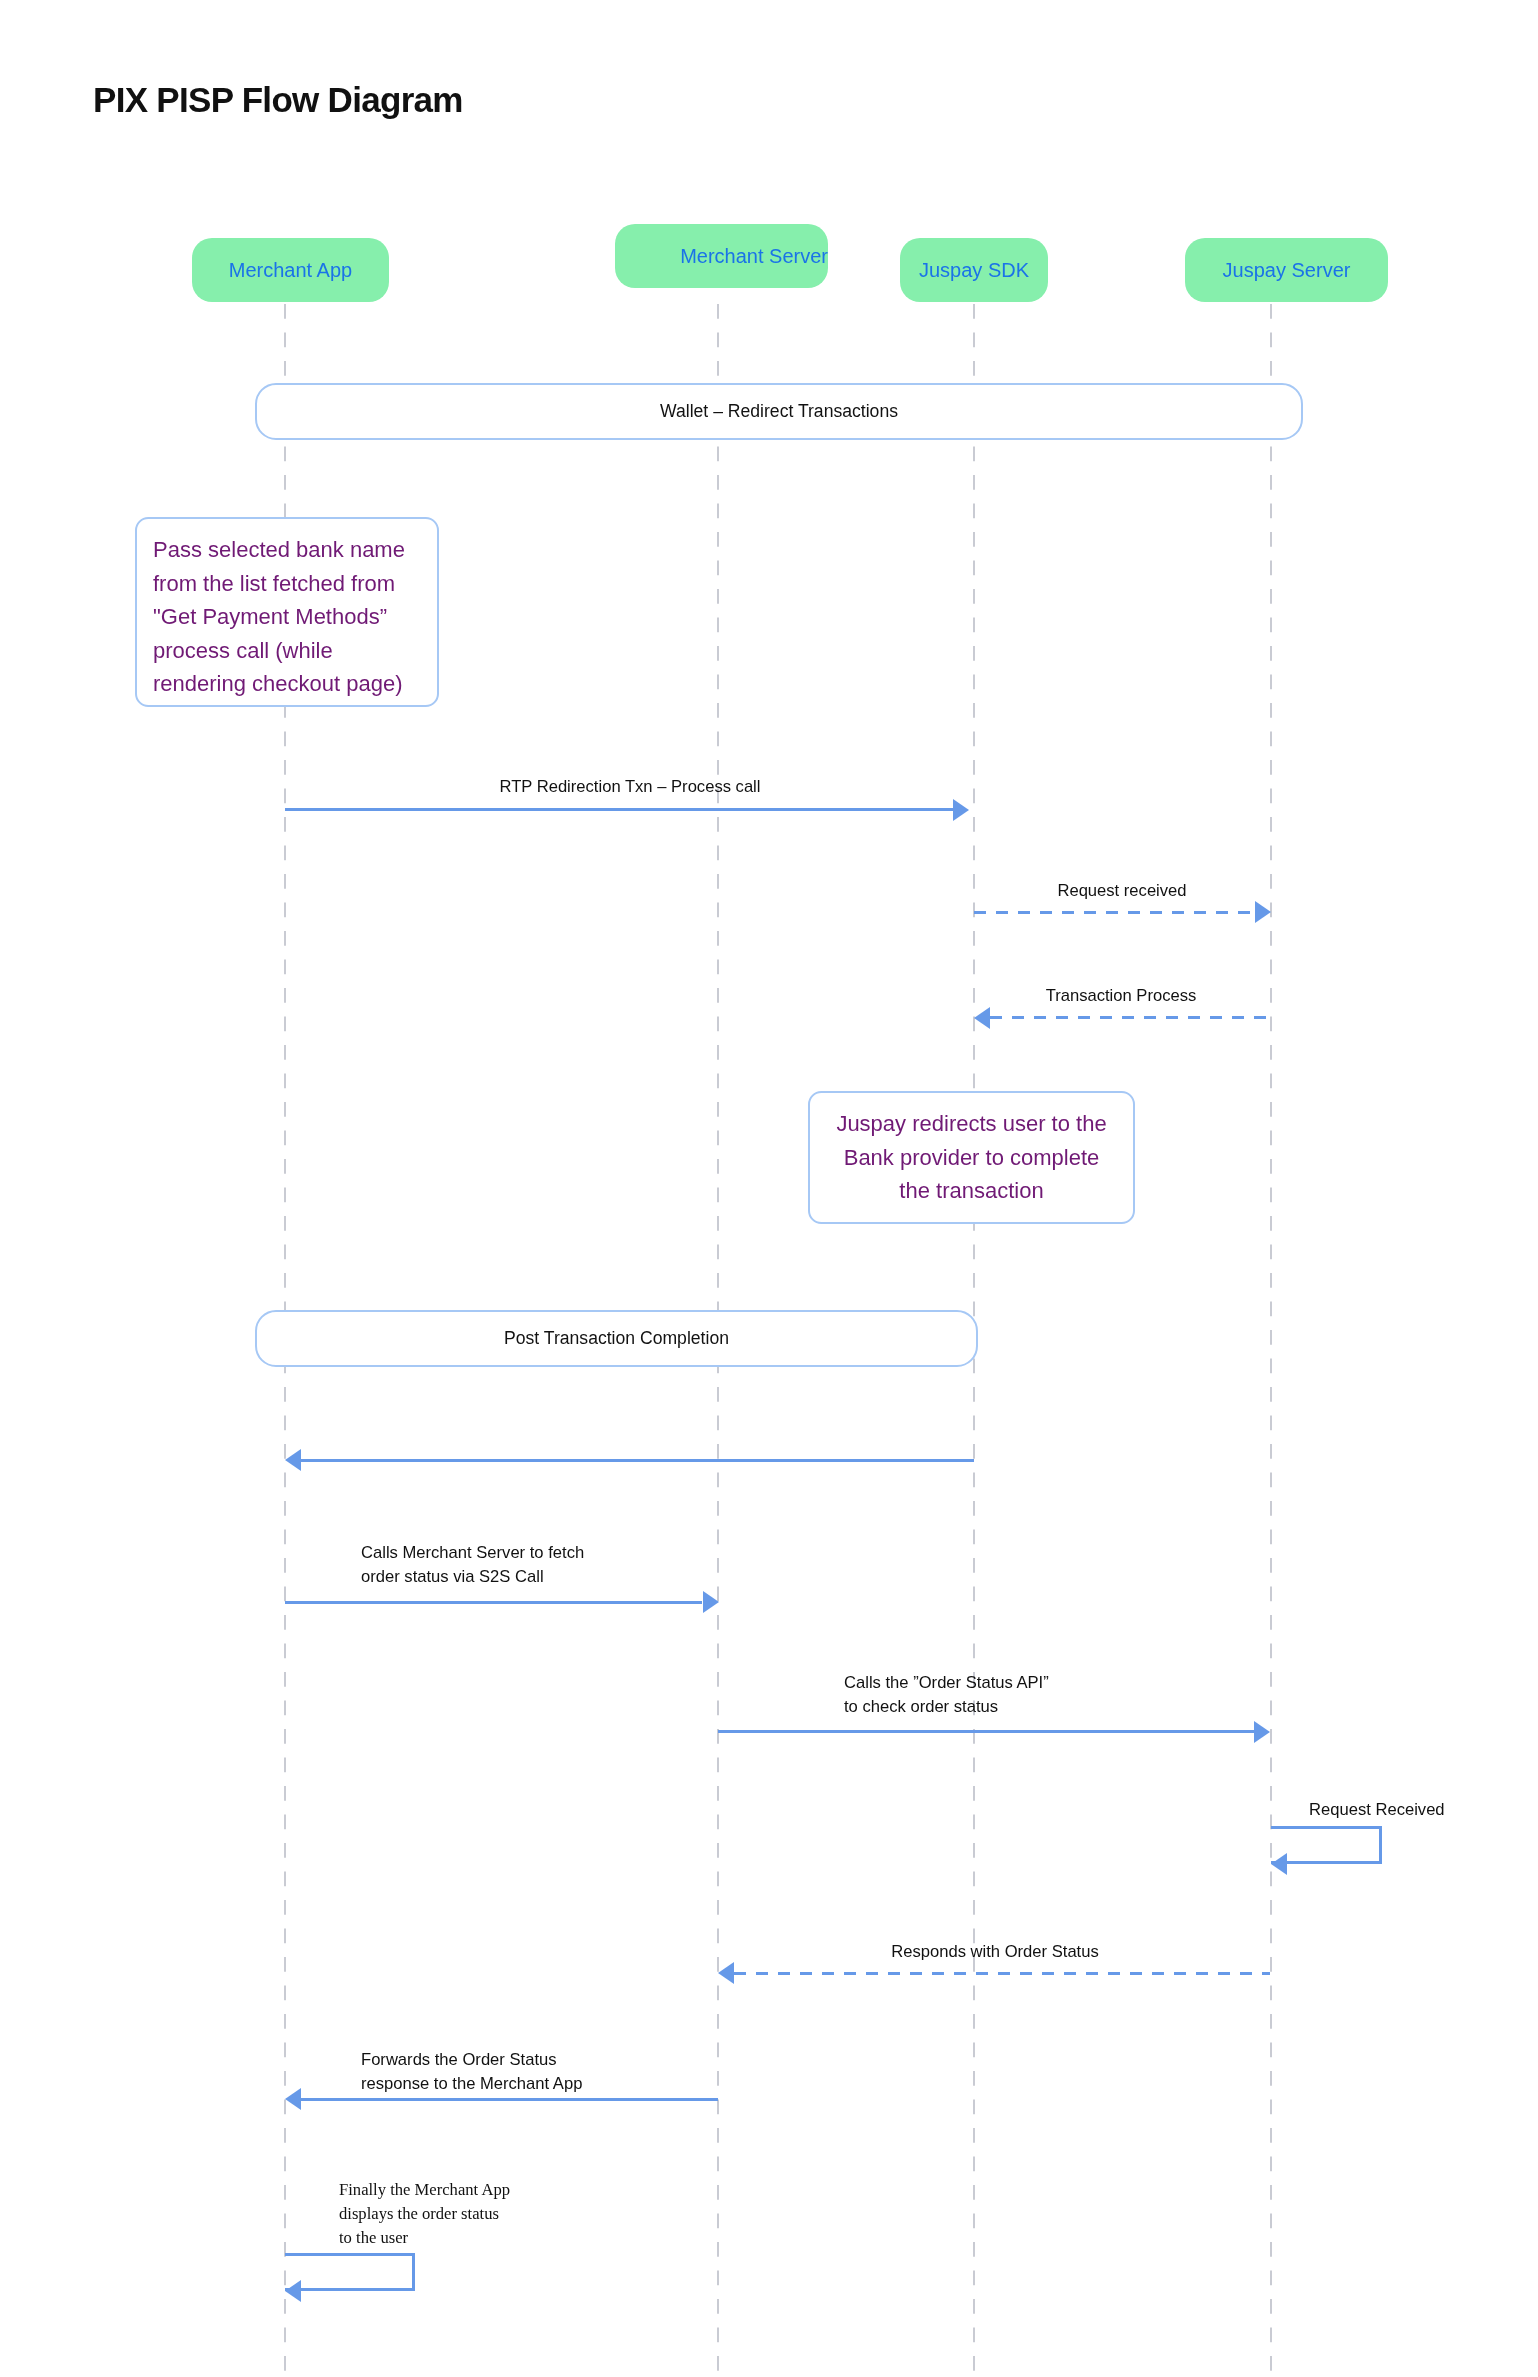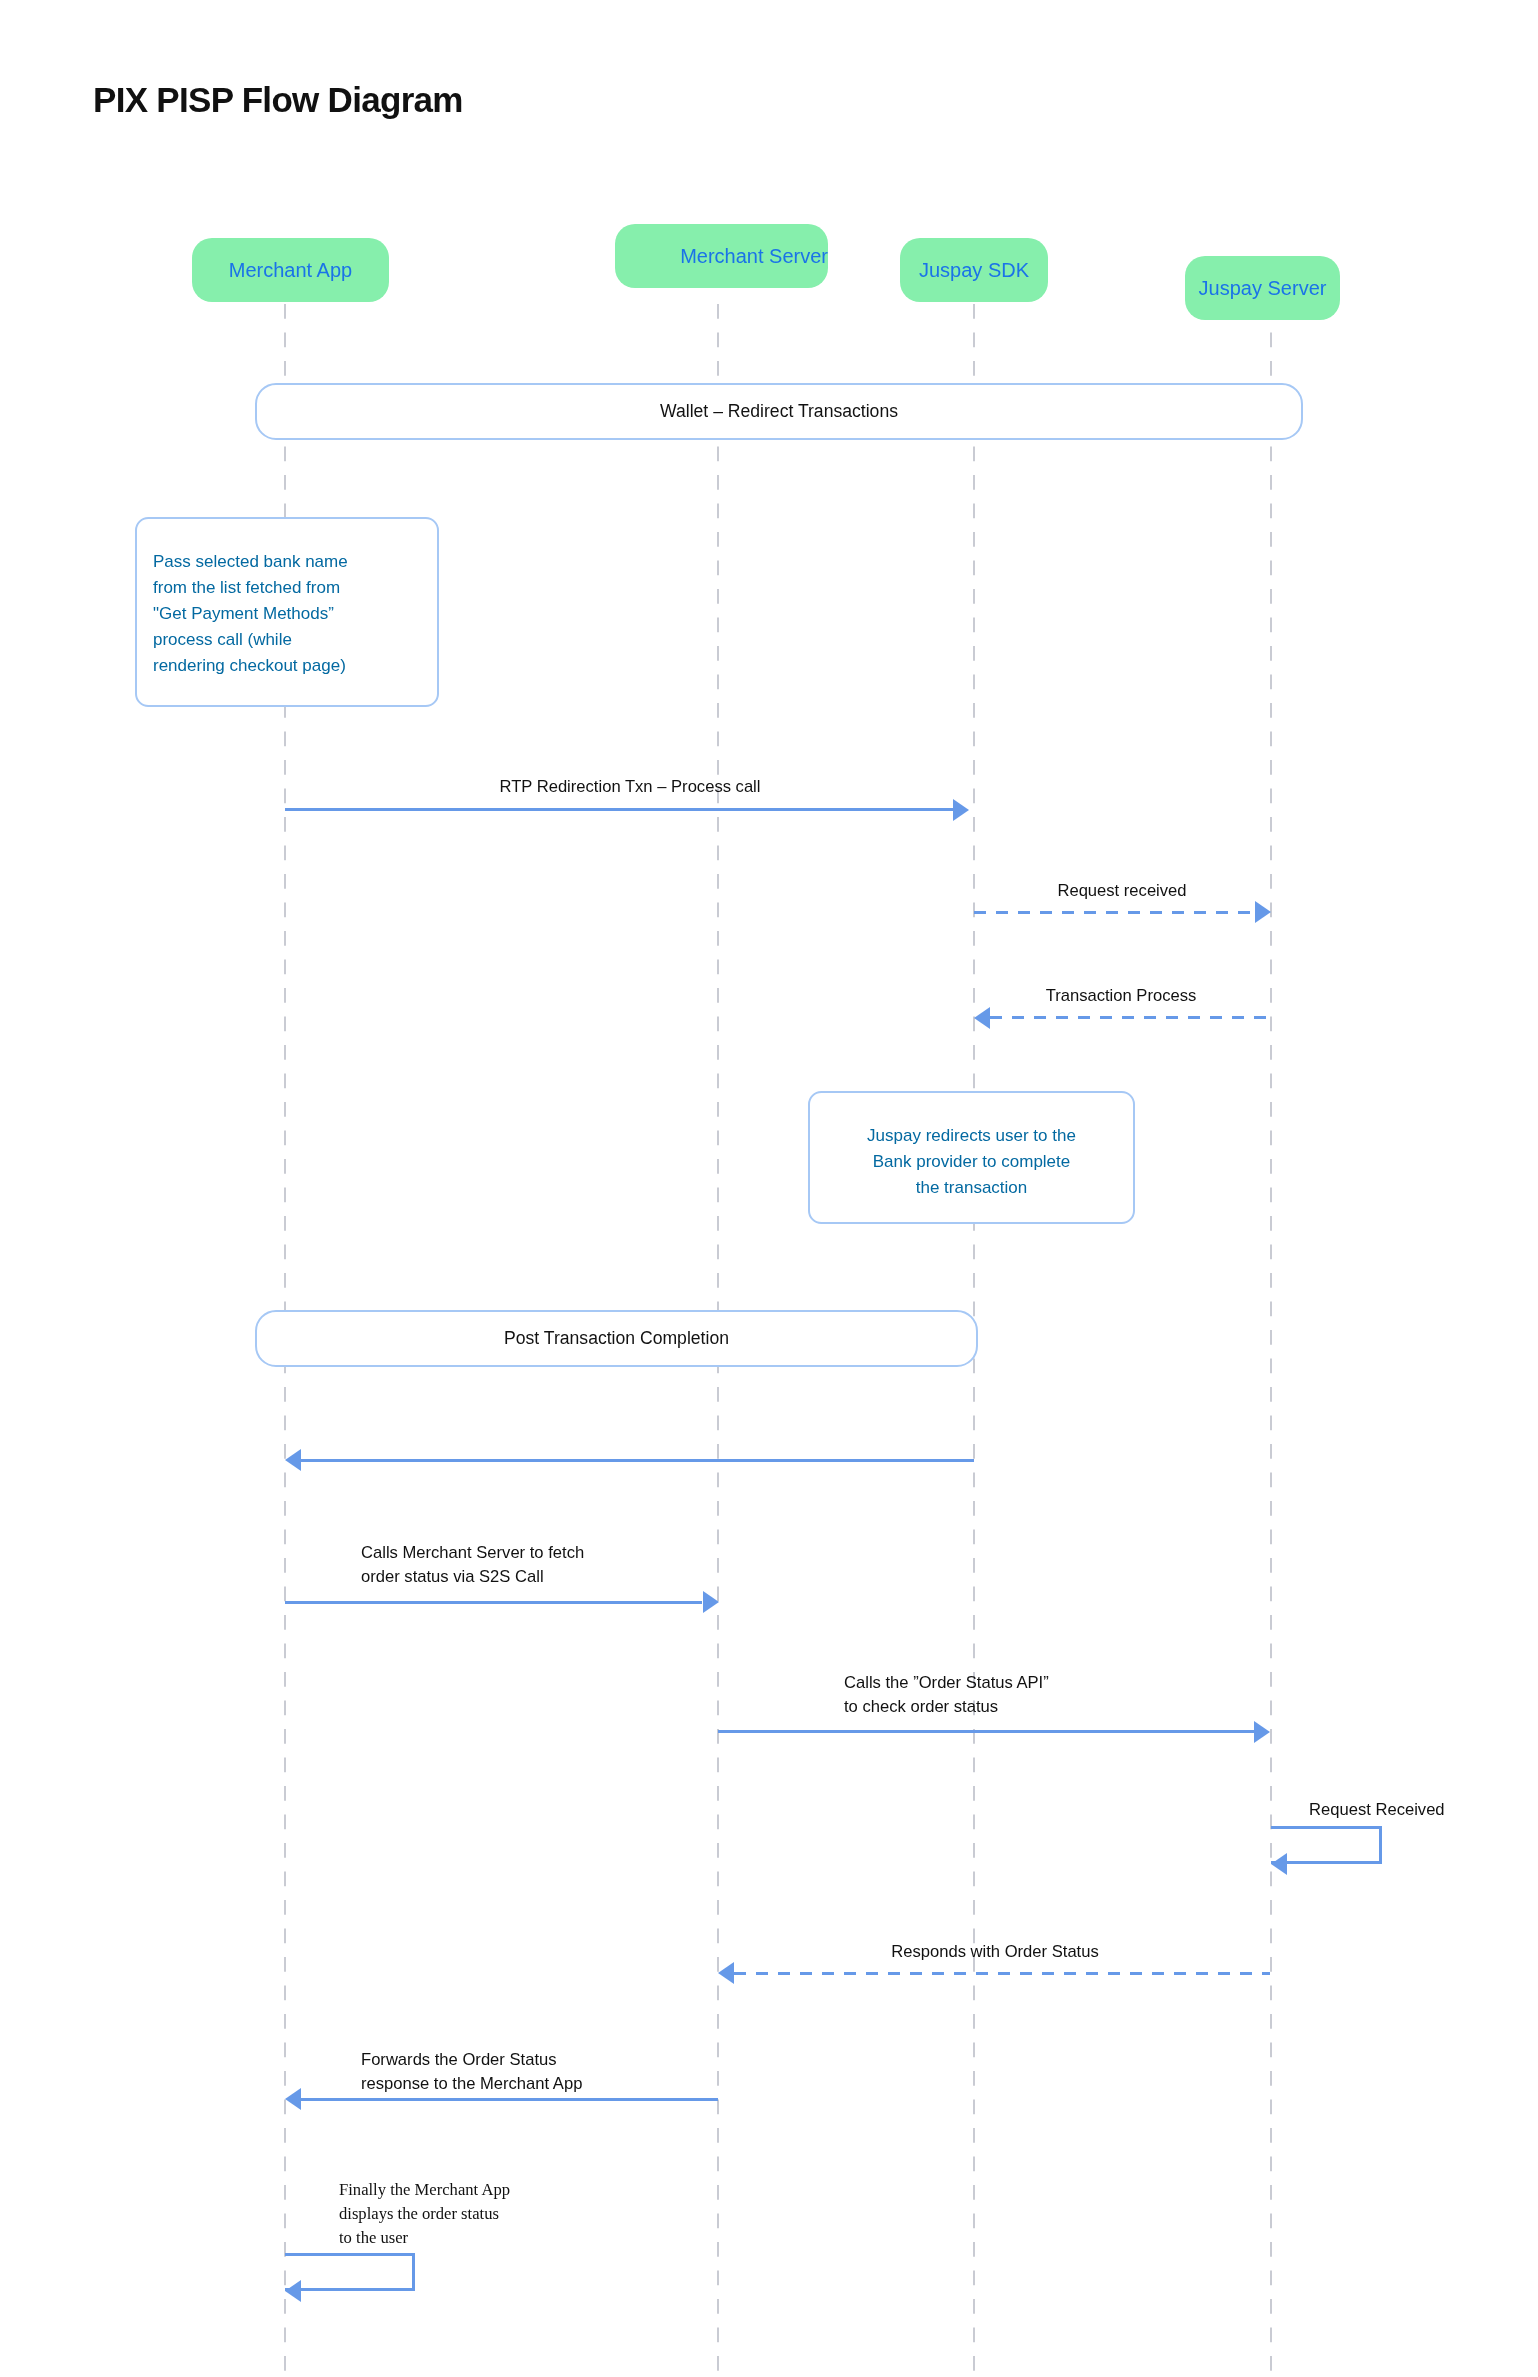--- a/index.html
+++ b/index.html
@@ -81,25 +81,24 @@
   
   .note-box {
     position: absolute;
     border: 2.4px solid #a6c8f5;
     border-radius: 13.3px;
     background: #ffffff;
     box-sizing: border-box;
     padding: 14.3px 16px;
   }
   .note-text {
-    font-size: 17px;
+    font-size: 22px;
     line-height: 1.52;
-    color: #0369a1;
+    color: #701a75;
     white-space: pre-line;
-    margin-top: 16px;
   }
 
   
   .msg-label {
     position: absolute;
     font-size: 16.6px;
     line-height: 1.46;
     color: #111111;
     white-space: pre-line;
   }
@@ -154,21 +153,21 @@
 
   <div class="participant" style="left:192px; top:238px; width:197px;">
     <span class="participant-label">Merchant App</span>
   </div>
   <div class="participant" style="left:615px; top:224px; width:213px;justify-content:flex-end;">
     <span class="participant-label">Merchant Server</span>
   </div>
   <div class="participant" style="left:900px; top:238px; width:148px;">
     <span class="participant-label">Juspay SDK</span>
   </div>
-  <div class="participant" style="left:1185px; top:238px; width:155px;margin-top:18px;">
+  <div class="participant" style="left:1185px; top:238px; width:203px;">
     <span class="participant-label">Juspay Server</span>
   </div>
 
   <div class="group-pill" style="left:255px; top:383px; width:1048px; height:57px;">
     <span class="group-pill-label">Wallet – Redirect Transactions</span>
   </div>
 
   <div class="note-box" style="left:135px; top:517px; width:304px; height:190px;">
     <div class="note-text">Pass selected bank name
 from the list fetched from

